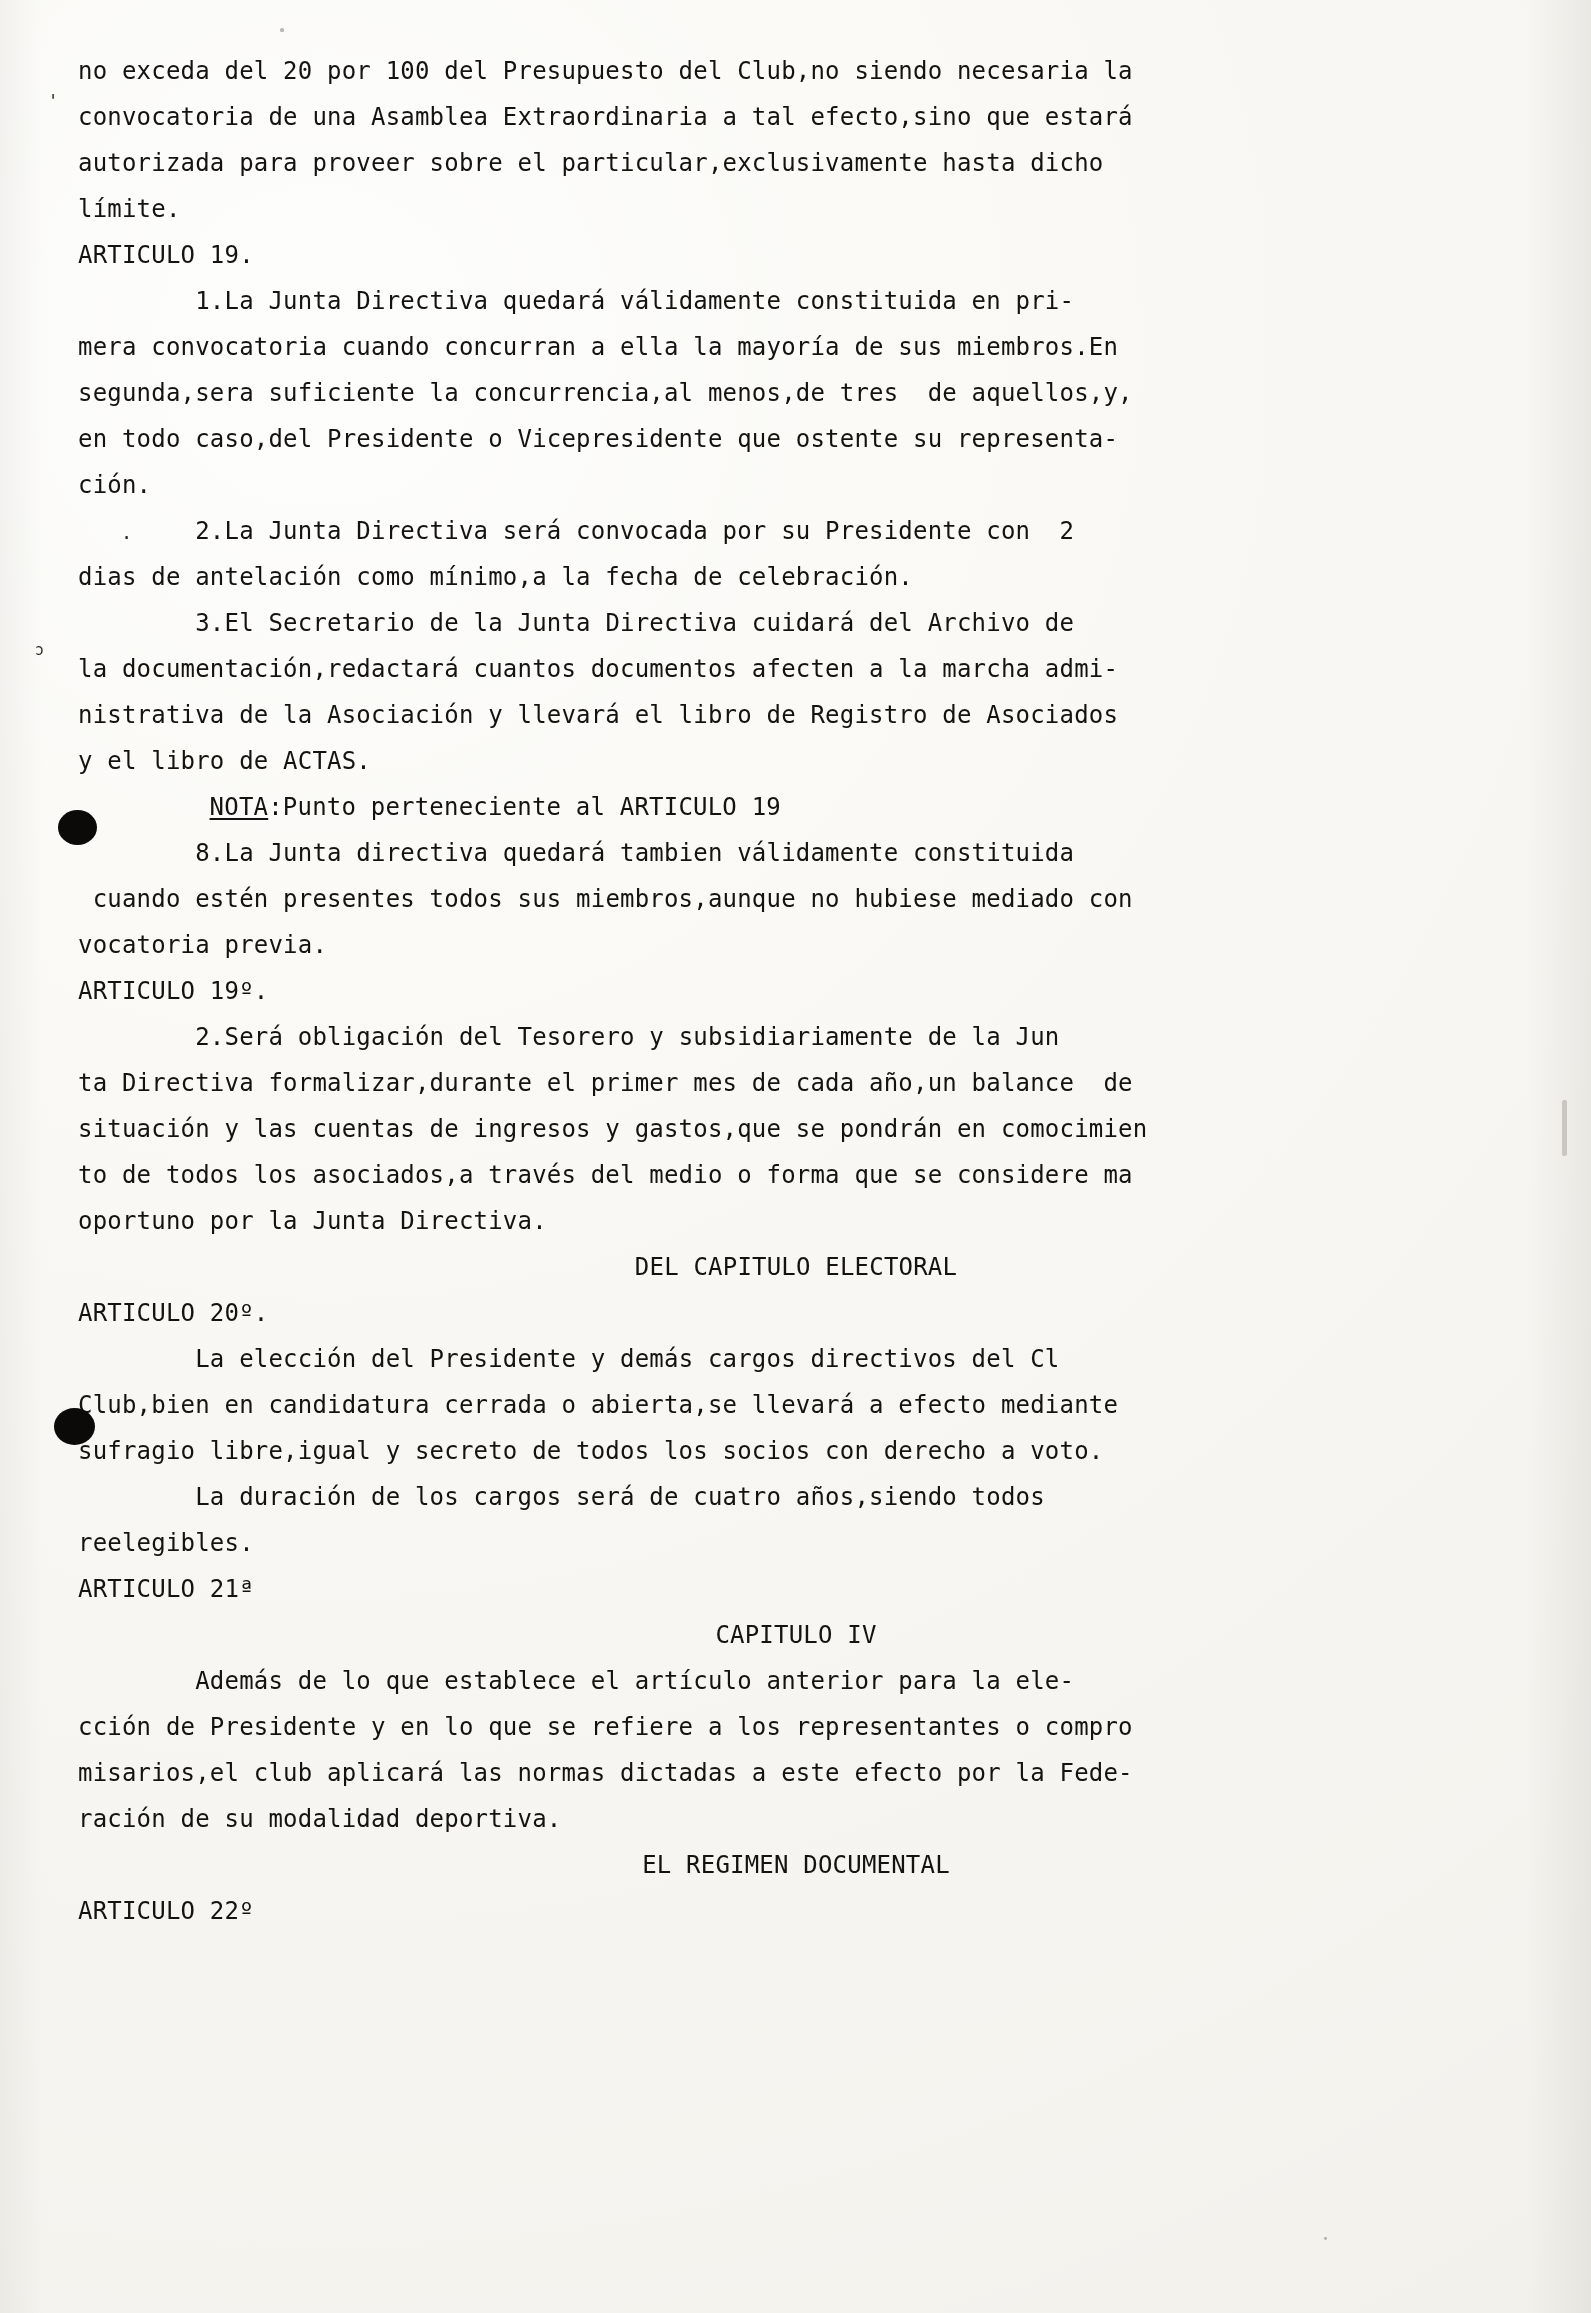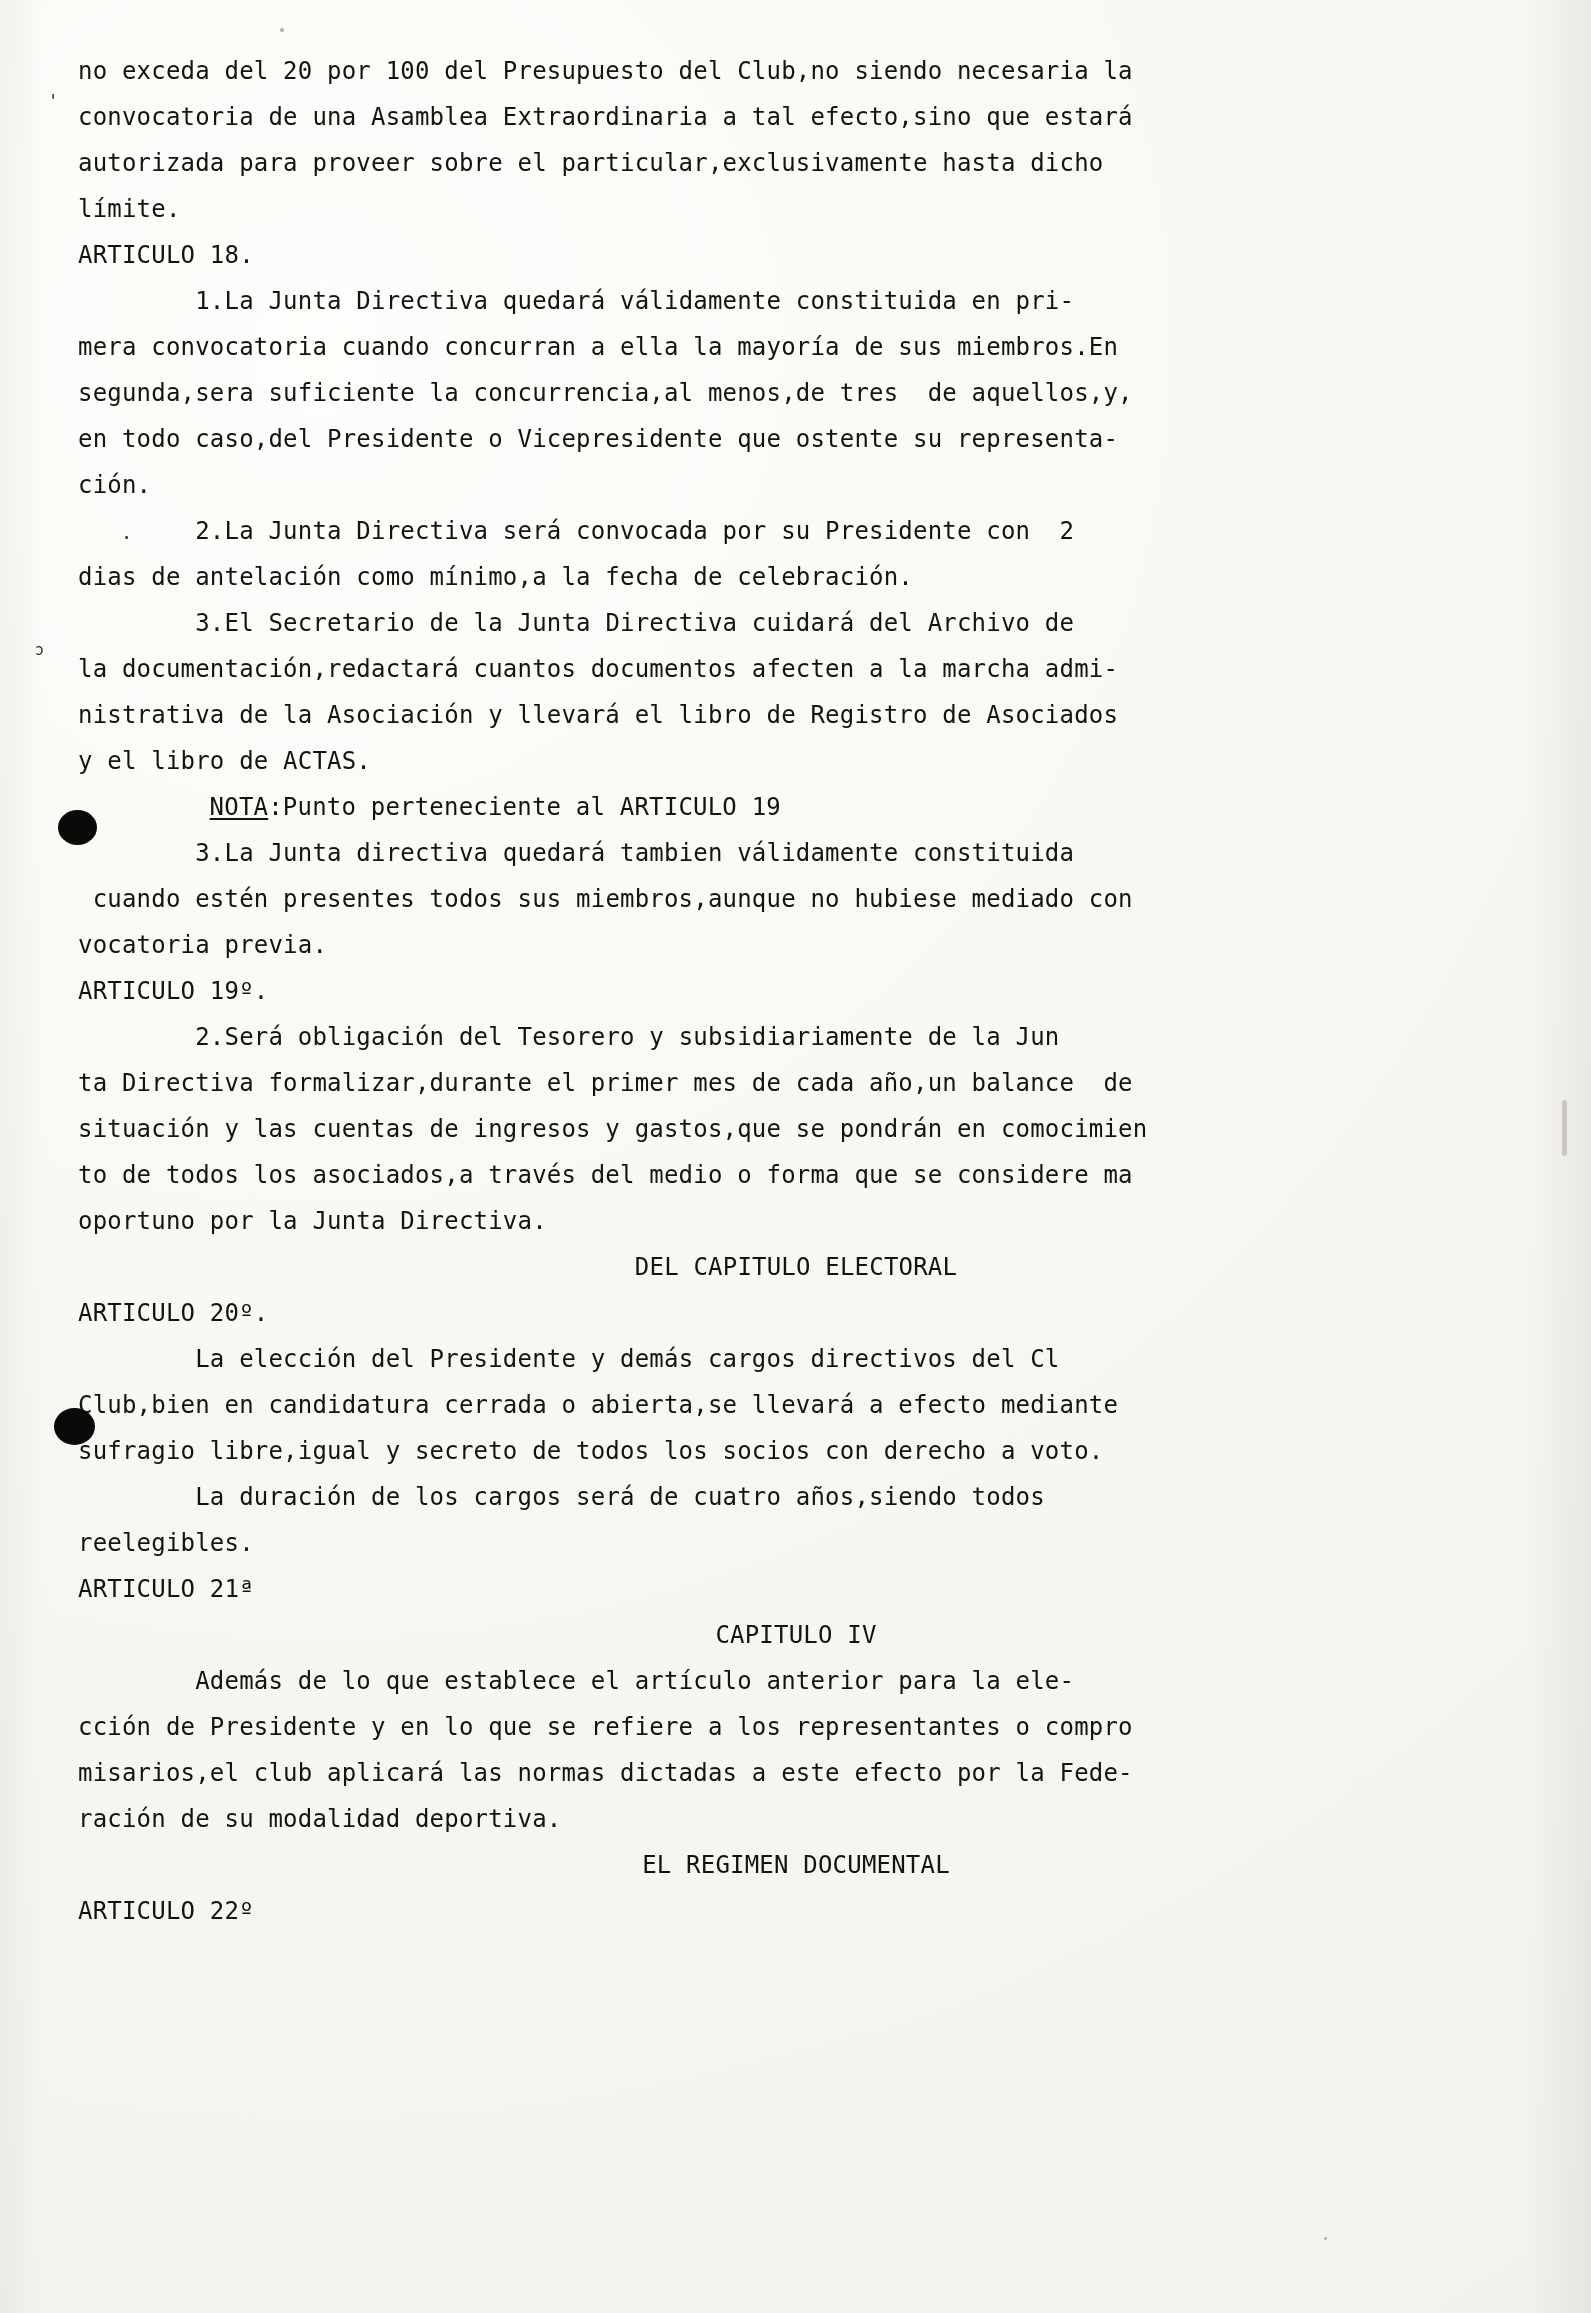--- a/index.html
+++ b/index.html
@@ -100,39 +100,39 @@
 
 <div id="page">
 
   <div id="sheet">
 
     <p class="doc-text para">no exceda del 20 por 100 del Presupuesto del Club,no siendo necesaria la
 convocatoria de una Asamblea Extraordinaria a tal efecto,sino que estará
 autorizada para proveer sobre el particular,exclusivamente hasta dicho
 límite.</p>
 
-    <p class="doc-text para">ARTICULO 18.</p>
+    <p class="doc-text para">ARTICULO 19.</p>
 
     <p class="doc-text para">        1.La Junta Directiva quedará válidamente constituida en pri-
 mera convocatoria cuando concurran a ella la mayoría de sus miembros.En
 segunda,sera suficiente la concurrencia,al menos,de tres  de aquellos,y,
 en todo caso,del Presidente o Vicepresidente que ostente su representa-
 ción.</p>
 
     <p class="doc-text para">        2.La Junta Directiva será convocada por su Presidente con  2
 dias de antelación como mínimo,a la fecha de celebración.</p>
 
     <p class="doc-text para">        3.El Secretario de la Junta Directiva cuidará del Archivo de
 la documentación,redactará cuantos documentos afecten a la marcha admi-
 nistrativa de la Asociación y llevará el libro de Registro de Asociados
 y el libro de ACTAS.</p>
 
     <p class="doc-text para"><span style="display:inline-block;width:8ch;"></span><span class="u">NOTA</span><span>:Punto perteneciente al ARTICULO 19</span></p>
 
-    <p class="doc-text para">        3.La Junta directiva quedará tambien válidamente constituida
+    <p class="doc-text para">        8.La Junta directiva quedará tambien válidamente constituida
  cuando estén presentes todos sus miembros,aunque no hubiese mediado con
 vocatoria previa.</p>
 
     <p class="doc-text para">ARTICULO 19º.</p>
 
 
     <p class="doc-text para">        2.Será obligación del Tesorero y subsidiariamente de la Jun
 ta Directiva formalizar,durante el primer mes de cada año,un balance  de
 situación y las cuentas de ingresos y gastos,que se pondrán en comocimien
 to de todos los asociados,a través del medio o forma que se considere ma

